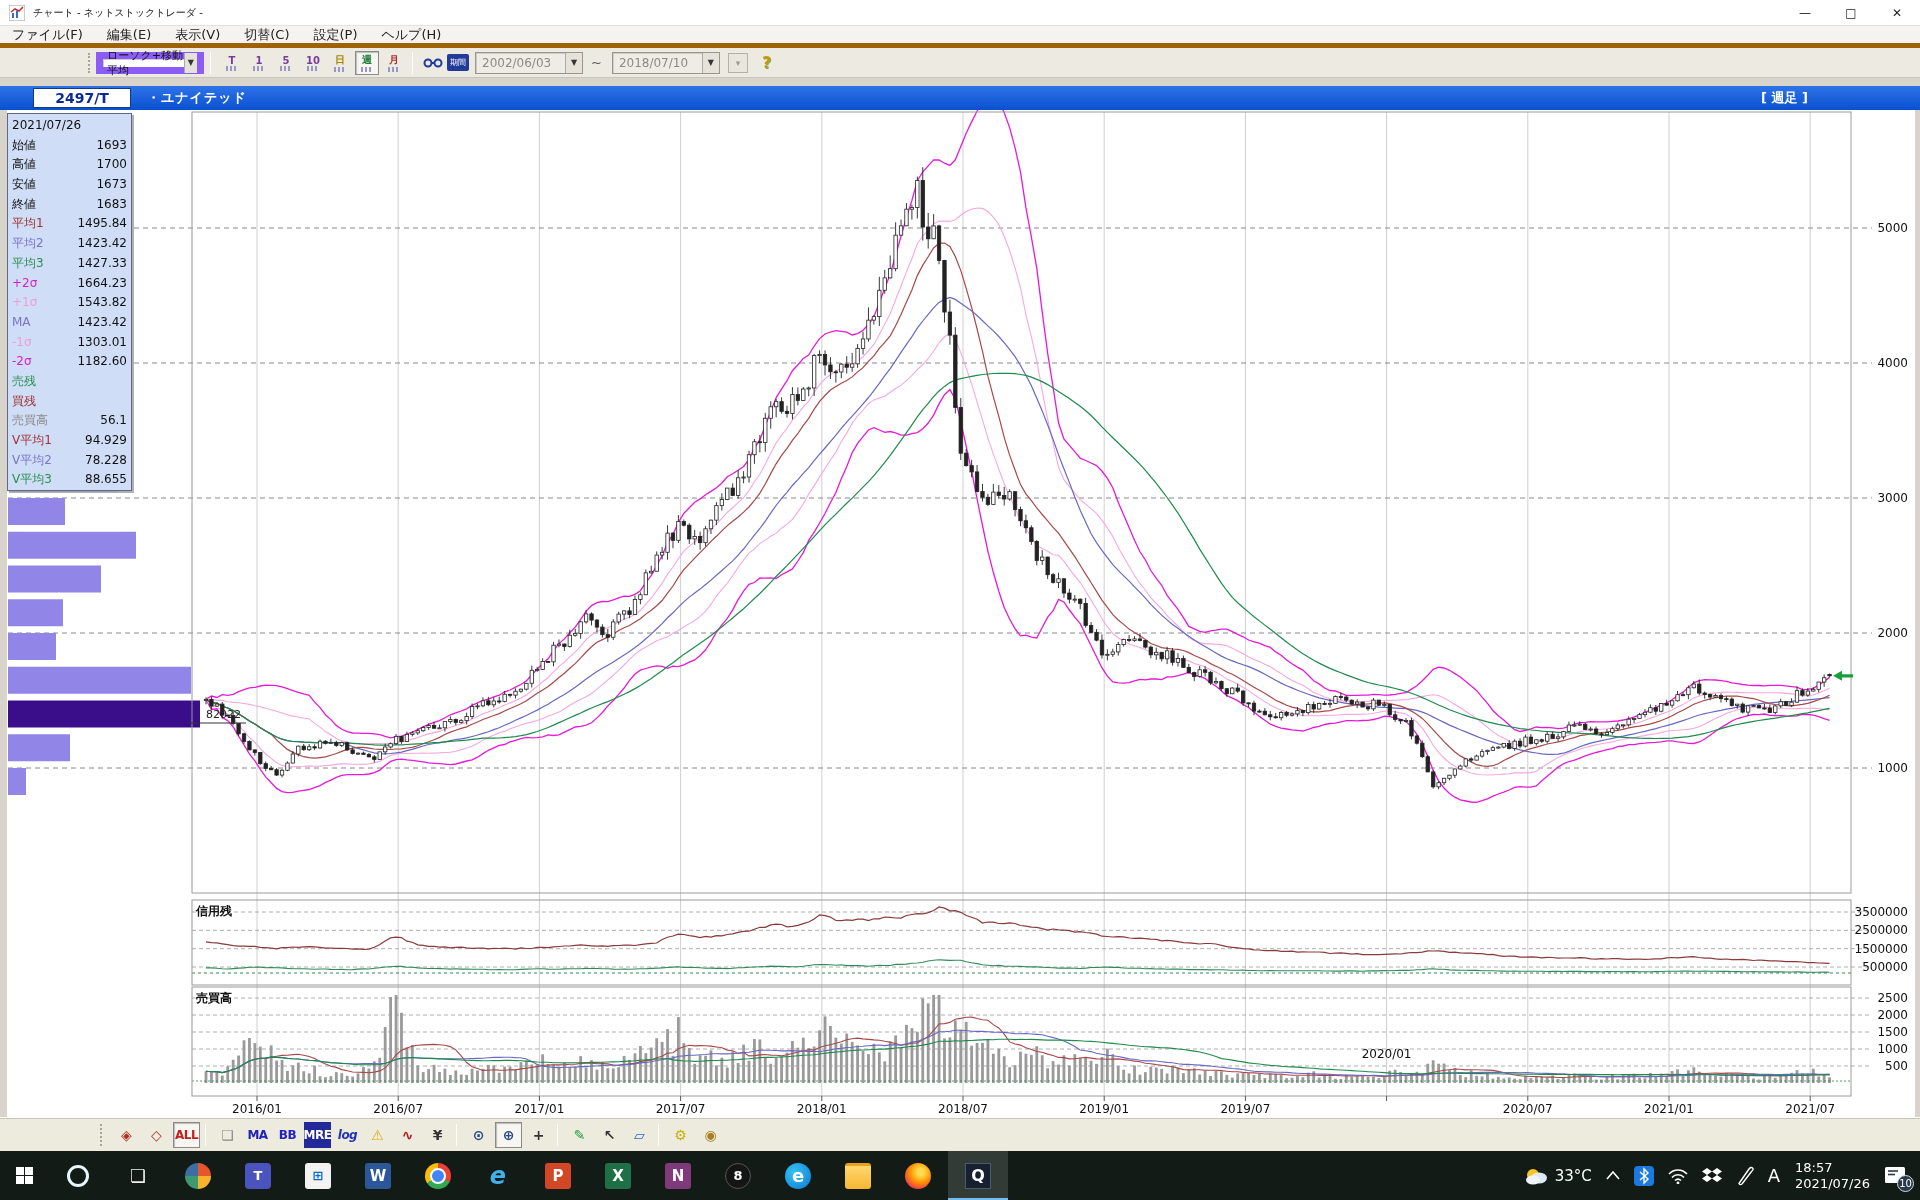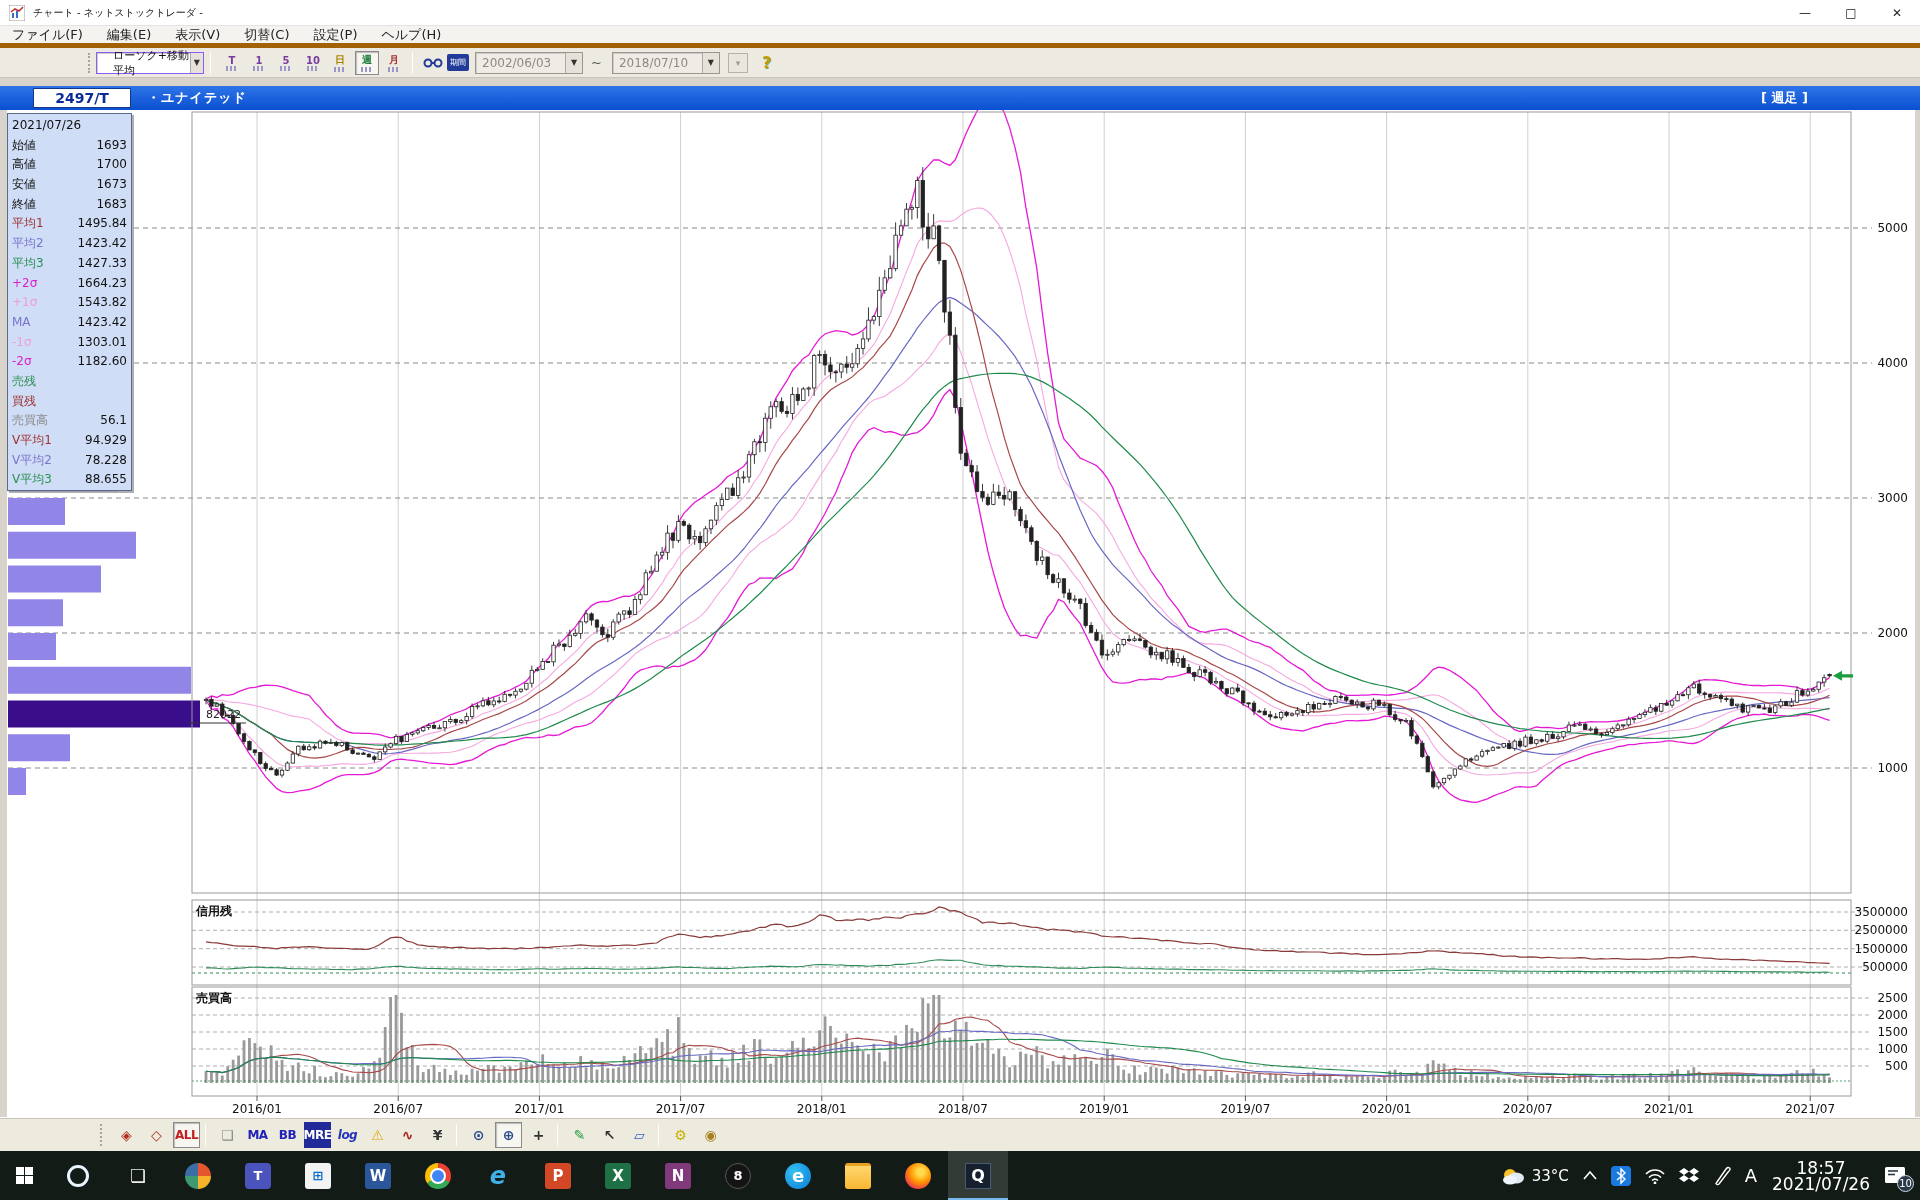--- a/index.html
+++ b/index.html
@@ -13,21 +13,21 @@
   .wbtns { margin-left:auto; display:flex; height:26px; }
   .wbtn { width:46px; display:flex; align-items:center; justify-content:center; font-size:12px; color:#222; }
 
   
   .menubar { position:absolute; top:26px; left:0; right:0; height:22px; background:#f5f3ef; display:flex; align-items:center; font-size:13px; color:#222; border-bottom:5px solid #a16207;}
   .menu-item { padding:0 12px; height:100%; display:flex; align-items:center; }
 
   
   .toolbar { position:absolute; top:48px; left:0; right:0; height:30px; background:#edeae2; display:flex; align-items:center; border-bottom:1px solid #c9c5bb; }
   .grip { width:4px; height:20px; margin:0 4px 0 88px; border-left:2px dotted #a8a49a; }
-  .select { width:108px; height:22px; background:#fff; border:1px solid #8b5cf6; box-shadow:inset 1px 1px 0 #ccc; display:flex; align-items:center; font-size:11px; color:#111; padding-left:16px; }
+  .select { width:108px; height:22px; background:#fff; border:7px solid #8b5cf6; box-shadow:inset 1px 1px 0 #ccc; display:flex; align-items:center; font-size:11px; color:#111; padding-left:4px; }
   .sel-arrow { width:17px; height:20px; margin-left:auto; background:#e6e2da; border-left:1px solid #aaa; text-align:center; font-size:8px; line-height:20px; color:#333;}
   .pbtn { width:24px; height:24px; margin-left:3px; display:flex; flex-direction:column; align-items:center; justify-content:center; border:1px solid transparent; font-size:10px; font-weight:bold; background:transparent; }
   .pbtn .mini { width:12px; height:5px; background:repeating-linear-gradient(90deg,#9a96c8 0 2px,transparent 2px 4px); }
   .pbtn.pressed { border:1px solid #8a8a8a; background:#f8f6f0; box-shadow:inset 1px 1px 1px #bbb; }
   .tsep { width:1px; height:22px; background:#b9b5ab; border-right:1px solid #fff; margin:0 6px; }
   .icon18 { width:22px; height:22px; display:flex; align-items:center; justify-content:center; margin-left:3px;}
   .kikan { width:24px; height:17px; background:#223a99; color:#fff; font-size:8px; display:flex; align-items:center; justify-content:center; border-radius:2px;}
   .datebox { width:108px; height:22px; margin-left:6px; background:#efece6; border:1px solid #9a968c; box-shadow:inset 1px 1px 0 #ccc; display:flex; align-items:center; font-size:12px; color:#8e8a80; padding-left:6px;}
   .tilde { margin:0 4px 0 8px; font-size:13px; color:#555; }
   .smallbtn { width:20px; height:20px; margin-left:8px; border:1px solid #b5b1a7; background:#e9e6de; color:#a09c92; font-size:9px; display:flex; align-items:center; justify-content:center;}
@@ -86,21 +86,21 @@
   .ic.onenote { background:#80397b; border-radius:3px;}
   .ic.ball { background:#141414; border-radius:50%; font-size:13px; border:1px solid #555;}
   .ic.edge { border-radius:50%; background:radial-gradient(circle at 35% 35%,#35c1f1,#0a7bd8); font-size:18px;}
   .ic.explorer { background:linear-gradient(#ffd76e,#f8b633); border-radius:3px; border-top:3px solid #e8a020;}
   .ic.firefox { border-radius:50%; background:radial-gradient(circle at 60% 35%,#ffdb4d 15%,#ff9500 45%,#e3146a 90%); }
   .ic.qapp { background:#16202e; border:1px solid #4a5a74; font-size:16px;}
   .tray { margin-left:auto; display:flex; align-items:center; height:49px; }
   .tray-item { display:flex; align-items:center; justify-content:center; height:49px; padding:0 7px; font-size:15px; }
   .temp { font-size:15px; margin-left:6px; }
   .ime { font-size:18px; }
-  .clock { text-align:center; font-size:17px; line-height:16px; padding:0 8px; }
+  .clock { text-align:left; font-size:13px; line-height:16px; padding:0 8px; }
   .notif { position:relative; padding:0 14px 0 6px; }
   .badge { position:absolute; right:6px; bottom:8px; width:17px; height:17px; border-radius:50%; background:#2b3a4a; border:1px solid #cfd8e2; color:#fff; font-size:10px; display:flex; align-items:center; justify-content:center;}
 </style>
 </head>
 <body>
 
 <div class="screen">
 
   <div class="titlebar">
     <svg class="t-icon" viewBox="0 0 16 16">
@@ -1182,21 +1182,21 @@
           <div class="axlab" style="left: 1848px; top: 932px;">1000</div>
           <div class="axlab" style="left: 1848px; top: 949px;">500</div>
           <div class="xlab" style="left: 221px; top: 992px;">2016/01</div>
           <div class="xlab" style="left: 362.2px; top: 992px;">2016/07</div>
           <div class="xlab" style="left: 503.4px; top: 992px;">2017/01</div>
           <div class="xlab" style="left: 644.6px; top: 992px;">2017/07</div>
           <div class="xlab" style="left: 785.8px; top: 992px;">2018/01</div>
           <div class="xlab" style="left: 927px; top: 992px;">2018/07</div>
           <div class="xlab" style="left: 1068.2px; top: 992px;">2019/01</div>
           <div class="xlab" style="left: 1209.4px; top: 992px;">2019/07</div>
-          <div class="xlab" style="left: 1350.6px; top: 992px;">2020/01</div>
+          <div class="xlab" style="left: 1350.6px; top: 937px;">2020/01</div>
           <div class="xlab" style="left: 1491.8px; top: 992px;">2020/07</div>
           <div class="xlab" style="left: 1633px; top: 992px;">2021/01</div>
           <div class="xlab" style="left: 1774.2px; top: 992px;">2021/07</div>
         </div>
       <div class="info-panel" id="info-panel">
           <div class="ir">
             <span class="c-k">2021/07/26</span>
             <span class="v"></span>
           </div>
           <div class="ir">

